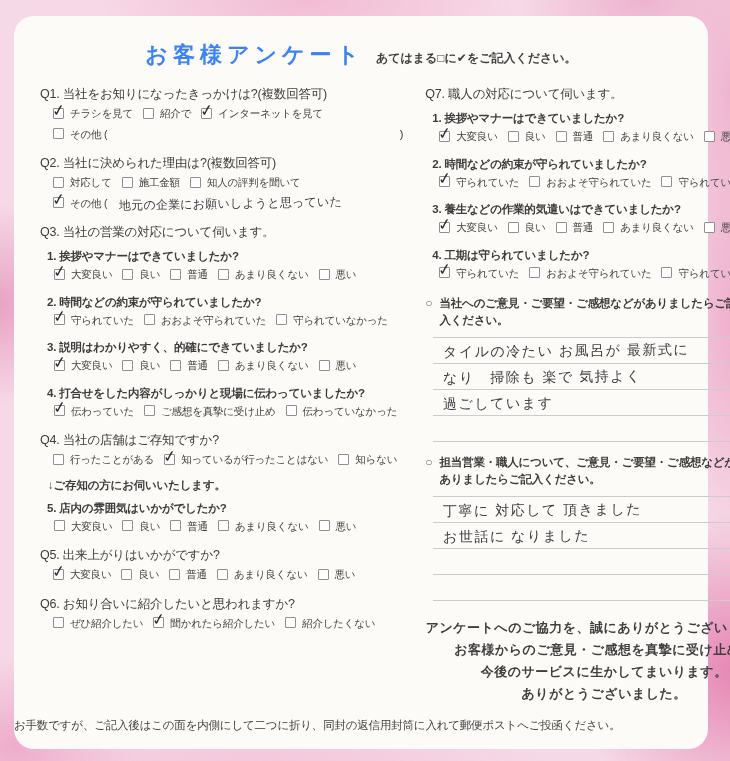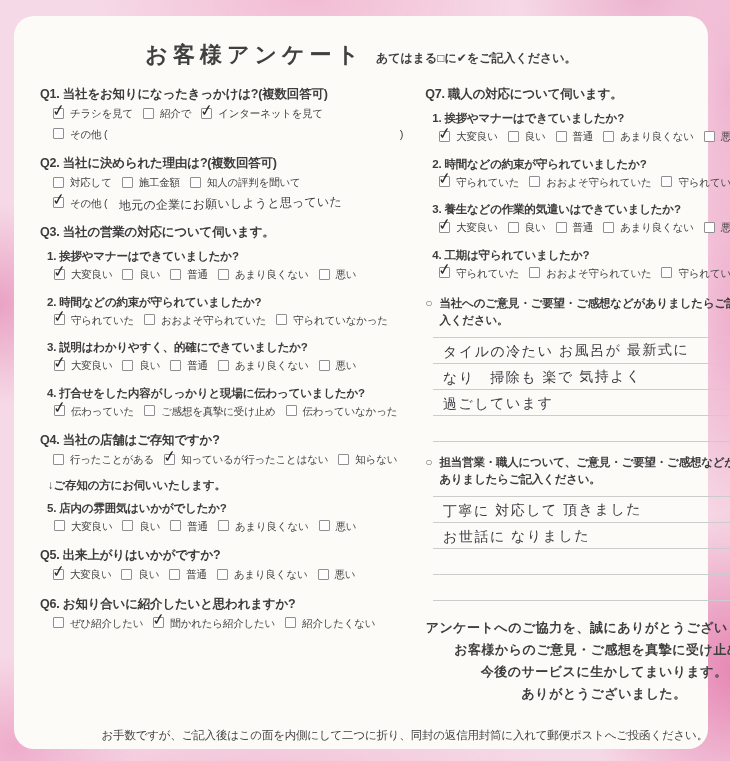--- a/index.html
+++ b/index.html
@@ -30,27 +30,27 @@
   }
   .card{
     position:absolute; left:14px; top:16px; right:22px; bottom:12px;
     background:var(--card_bg);
     border-radius:20px;
     padding:24px 26px 40px 26px;
   }
   .header-row{display:flex;justify-content:center;align-items:baseline;gap:12px;margin-bottom:16px;}
   .title{
     font-family:"Liberation Serif","DejaVu Serif",serif;
-    font-size:22px;font-weight:bold;letter-spacing:5px;color:#404040;
+    font-size:22px;font-weight:bold;letter-spacing:5px;color:#3b82f6;
   }
   .instruction{font-size:12px;font-weight:bold;color:#3f3f3f;}
   .cols{display:grid;grid-template-columns:1fr 1fr;column-gap:18px;}
 
   .qblock{margin-bottom:11px;}
-  .qtitle{font-size:12.5px;font-weight:bold;letter-spacing:-0.2px;white-space:nowrap;}
+  .qtitle{font-size:12.5px;font-weight:normal;letter-spacing:-0.2px;white-space:nowrap;}
   .optrow{margin-left:13px;line-height:20px;white-space:nowrap;letter-spacing:-0.2px;}
   .opt{display:inline-flex;align-items:center;gap:6px;margin-right:10px;font-size:10.5px;color:#3e3e3e;}
   .box{
     position:relative;display:inline-block;width:11px;height:11px;flex:0 0 11px;
     border:1.3px solid var(--box_border);border-radius:1px;background:#fff;
   }
   .box.checked::after{
     content:"✓";position:absolute;left:-2px;top:-8px;
     font-size:16px;font-weight:bold;color:#2b2b2b;transform:rotate(-8deg);
   }
@@ -73,21 +73,21 @@
     margin:4px 4px 2px 8px;height:105px;
     background-image:repeating-linear-gradient(to bottom, var(--rule_line) 0 1px, transparent 1px 26px);
   }
   .hand-line{height:26px;line-height:26px;padding-left:10px;transform:rotate(-0.6deg);}
   .closing{margin-top:16px;text-align:center;}
   .closing-line{
     font-family:"Liberation Serif","DejaVu Serif",serif;
     font-size:13px;font-weight:bold;color:#3f3f3f;line-height:22px;letter-spacing:0.5px;
   }
   .footer{
-    position:absolute;left:0;right:0;bottom:6px;text-align:right;
+    position:absolute;left:0;right:0;bottom:16px;text-align:left;
     font-size:11.5px;color:#3f3f3f;letter-spacing:-0.2px;
   }
 </style>
 </head>
 <body>
 
 <div class="card">
 
   <div class="header-row">
     <h1 class="title">お客様アンケート</h1>

